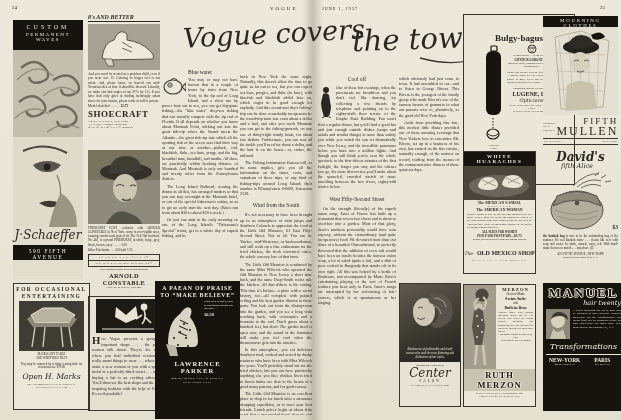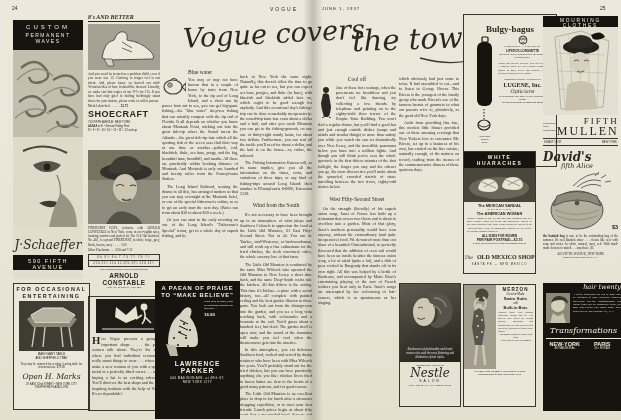--- a/index.html
+++ b/index.html
@@ -2,21 +2,21 @@
 <html><head>
 <meta charset="utf-8">
 <style>
   html,body{margin:0;padding:0;}
   #canvas{position:relative;width:621px;height:420px;overflow:hidden;
     background:linear-gradient(180deg,#ece8db 0%,#e9e5d6 60%,#e4e0d0 100%);
     font-family:"Liberation Serif","DejaVu Serif",serif;color:#2b2823;}
   .abs{position:absolute;}
   .jt{text-align:justify;text-justify:inter-word;}
   .ctr{text-align:center;}
-  .sans{font-family:Liberation Sans, sans-serif;}
+  .sans{font-family:Liberation Serif, serif;}
   .blackbox{background:#17140f;color:#f1ece0;}
   .bordered{border:1px solid #3a362e;}
   .tiny{font-size:3px;line-height:1.25;}
   .body4{font-size:4.1px;line-height:1.28;}
   .gutter{left:303px;top:0;width:20px;height:420px;
     background:linear-gradient(90deg,rgba(90,84,70,0) 0%,rgba(90,84,70,.28) 50%,rgba(90,84,70,0) 100%);}
   .script{font-style:italic;font-family:"DejaVu Serif",serif;}
   .dropcapH::first-letter{float:left;font-size:2.6em;line-height:.9;font-weight:bold;margin:0 1px 0 0;}
   .darkphoto{background:linear-gradient(160deg,#5e5a50,#3a372f 60%,#24221c);}
   .rule{border-top:1px solid #3a362e;}
@@ -59,21 +59,21 @@
   <div class="abs" style="left:13px;top:137px;width:70px;height:142px;background:#e2ddcd;">
     <svg width="70" height="90" viewBox="0 0 70 90">
       <rect width="70" height="90" fill="#dfdaca"></rect>
       <path d="M10,14 q22,-10 44,2" fill="none" stroke="#4a463c" stroke-width="2"></path>
       <path d="M20,28 q14,-8 28,0 q-6,8 -16,7 q-8,-1 -12,-7z" fill="#57534a"></path>
       <circle cx="34" cy="30" r="3.4" fill="#23211c"></circle>
       <path d="M44,38 q6,14 2,26" fill="none" stroke="#8a8474" stroke-width="1.4"></path>
       <path d="M26,66 q12,-5 22,1 q-10,7 -22,-1z" fill="#3c3931"></path>
       <path d="M48,56 q16,10 16,34 l-28,0 q4,-20 12,-34z" fill="#9a9484"></path>
     </svg>
-    <div class="ctr script" style="font-size:12px;margin-top:11px;">J·Schaeffer</div>
+    <div class="ctr script" style="font-size:12px;margin-top:1px;">J·Schaeffer</div>
     <div class="blackbox ctr sans" style="margin-top:3px;height:12px;font-size:5.5px;letter-spacing:1.5px;padding-top:3px;">590 FIFTH AVENUE</div>
   </div>
 
   <div class="abs bordered" style="left:13px;top:283px;width:71px;height:121px;padding:2px;background:#ebe7d9;">
     <div class="ctr sans" style="font-size:5.4px;letter-spacing:1.5px;font-weight:bold;">FOR OCCASIONAL</div>
     <div class="ctr sans" style="font-size:5.4px;letter-spacing:1.5px;font-weight:bold;margin-top:1px;">ENTERTAINING</div>
     <svg width="65" height="50" viewBox="0 0 65 50" style="margin:2px auto 0;">
       <rect width="65" height="50" fill="#3f3c33"></rect>
       <polygon points="12,14 24,7 44,7 56,14 50,22 16,22" fill="#b9b4a2" stroke="#efeadb" stroke-width="1"></polygon>
       <polygon points="16,22 50,22 54,16 58,18 52,26 14,26 8,18 12,15" fill="#8d8878"></polygon>
@@ -213,26 +213,26 @@
     <div class="darkphoto" style="height:78px;position:relative;">
       <svg width="60" height="46" viewBox="0 0 60 46">
         <ellipse cx="24" cy="28" rx="11" ry="14" fill="#cfc8b4"></ellipse>
         <path d="M30,10 q18,-4 22,12 q3,14 -8,20 q-10,5 -14,-2 q8,-2 8,-10 q0,-9 -8,-11 q-4,-6 0,-9z" fill="#57534a"></path>
         <path d="M34,14 q10,0 12,9 M33,22 q7,1 8,8" stroke="#8b8574" stroke-width="1.4" fill="none"></path>
         <path d="M18,24 q3,-2 5,0 M17,34 q4,3 8,0" stroke="#55514a" stroke-width="1" fill="none"></path>
       </svg>
       <div style="position:absolute;left:3px;right:3px;bottom:2px;color:#efeadb;font-style:italic;font-size:3px;line-height:1.3;text-align:center;">Rendezvous of fashionable and lovely women who seek the most flattering and distinctive of hair styles.</div>
     </div>
     <div class="ctr" style="font-size:2.7px;font-style:italic;margin-top:2px;">Georges and Frank of the</div>
-    <div class="ctr script" style="font-size:12px;line-height:1;">Nestle</div>
+    <div class="ctr script" style="font-size:12px;line-height:1;">Center</div>
     <div class="ctr sans" style="font-size:3.4px;letter-spacing:2px;">SALON</div>
     <div class="ctr sans" style="font-size:2.5px;margin-top:1px;">10 E. 49th St., N. Y. C. • PLaza 3-8041</div>
   </div>
 
-  <div class="abs bordered" style="left:463px;top:14px;width:74px;height:133px;padding:9px;background:#ebe7d8;">
+  <div class="abs bordered" style="left:463px;top:14px;width:74px;height:133px;padding:18px;background:#ebe7d8;">
     <div class="ctr" style="font-size:9px;font-weight:bold;">Bulgy-bagus</div>
     <div style="display:flex;margin-top:1px;">
       <div style="width:23px;">
         <svg width="23" height="100" viewBox="0 0 23 100">
           <rect x="9" y="2" width="6" height="5" rx="1" fill="none" stroke="#17140f" stroke-width="1.2"></rect>
           <rect x="4" y="7" width="15" height="64" rx="6" fill="#17140f"></rect>
           <path d="M11,74 l0,10" stroke="#17140f" stroke-width="1" stroke-dasharray="1.5,1.5"></path>
           <ellipse cx="11" cy="90" rx="6" ry="5" fill="none" stroke="#17140f" stroke-width="1.2"></ellipse>
           <path d="M6,90 q5,4 10,0" stroke="#17140f" stroke-width="0.9" fill="none"></path>
         </svg>
@@ -301,20 +301,21 @@
         <div class="ctr sans" style="font-size:4.6px;font-weight:bold;letter-spacing:1px;">MERZON</div>
         <div class="ctr" style="font-size:3.2px;font-style:italic;">Custom-Made</div>
         <div class="ctr sans" style="font-size:4.4px;font-weight:bold;">Swim Suits</div>
         <div class="ctr" style="font-size:3px;font-style:italic;">with</div>
         <div class="ctr sans" style="font-size:4px;font-weight:bold;">Built-in Bras</div>
         <div class="jt" style="font-size:2.5px;line-height:1.25;margin-top:1px;">Unusual figure lines through individual design and fit. The built-in bras afford the bosom support, moulding and minimizing; the large bust benefits especially, moulded of impeccable fabrics.</div>
         <div class="ctr" style="font-size:2.4px;font-style:italic;">Also made in Ready-to-Wear Swim Suits</div>
         <div class="ctr" style="font-size:2.4px;font-style:italic;">Ask to See the New Era Toppers</div>
       </div>
     </div>
+    <div class="ctr sans outline-txt" style="font-size:8.5px;font-weight:bold;letter-spacing:1px;background:#c9c4b2;padding:1px 0;">RUTH MERZON</div>
     <div class="ctr sans" style="font-size:2.5px;margin-top:1px;">48 WEST 57th STREET • WIckersham 2-3855</div>
     <div class="ctr sans" style="font-size:2.5px;">CORSETIERE ★ ESTABLISHED 1901</div>
   </div>
 
   <div class="abs blackbox ctr sans" style="left:543px;top:16px;width:75px;font-size:4.8px;letter-spacing:1.8px;padding:2px 0;">MOURNING CLOTHES</div>
   <div class="abs" style="left:543px;top:27px;width:75px;">
     <svg width="75" height="88" viewBox="0 0 75 88">
       <rect width="75" height="88" fill="#e4e0d1"></rect>
       <path d="M12,10 L38,4 L66,14 L60,80 L18,82 Z" fill="none" stroke="#a8a292" stroke-width="0.8"></path>
       <g stroke="#b3ad9c" stroke-width="0.5">
@@ -346,41 +347,42 @@
         <div style="font-size:12px;letter-spacing:2px;line-height:0.95;">MULLEN</div>
       </div>
     </div>
     <div class="sans rule" style="display:flex;justify-content:space-between;font-size:2.8px;padding:1px 1px 1px;border-bottom:1px solid #3a362e;margin-top:1px;">
       <span>6 EAST 53 ST.</span>
       <span>NEW YORK</span>
     </div>
   </div>
 
   <div class="abs" style="left:543px;top:150px;width:75px;">
-    <div class="script" style="font-size:12px;font-weight:bold;">David's</div>
+    <div class="script" style="font-size:12px;font-weight:bold;text-align:center;">David's</div>
     <div class="script" style="font-size:6.5px;margin:-2px 0 0 18px;">fifth Alice</div>
     <div style="position:relative;">
       <svg width="75" height="62" viewBox="0 0 75 62">
         <g stroke="#6a665c" stroke-width="1" fill="none">
           <path d="M30,16 q14,-14 26,-12 M34,17 q12,-10 24,-6 M38,18 q10,-6 20,-2"></path>
           <path d="M52,6 l4,-4 M58,8 l5,-3 M62,12 l6,-1"></path>
         </g>
         <ellipse cx="34" cy="40" rx="26" ry="19" fill="#b3ae9d" stroke="#55514a" stroke-width="1"></ellipse>
         <path d="M10,36 q24,-12 48,0 l-4,-10 q-20,-9 -40,0z" fill="#8d8878" stroke="#55514a" stroke-width="1"></path>
         <path d="M14,46 q20,8 40,0 M12,40 q22,9 44,0" stroke="#8d8878" stroke-width="0.8" fill="none"></path>
         <circle cx="34" cy="33" r="2.4" fill="#55514a"></circle>
       </svg>
       <div class="sans" style="position:absolute;right:0;bottom:2px;font-size:5.5px;font-weight:bold;">$3</div>
     </div>
     <div class="jt" style="font-size:3.1px;line-height:1.3;margin-top:2px;"><b>the bankok bag</b><span> is sure to be the outstanding bag of the summer. It's real Bankok straw . . . cleans like new with soap and water. In white, natural, navy, red. With hand-made flowers to match . . . anywhere, $3.</span></div>
     <div class="ctr" style="font-size:3.3px;font-style:italic;margin-top:2px;">425 FIFTH AVENUE, NEW YORK</div>
     <div class="ctr" style="font-size:2.5px;font-style:italic;">Orders sent to all parts of the U. S.</div>
   </div>
 
   <div class="abs blackbox" style="left:543px;top:283px;width:75px;height:124px;padding:2px 3px;">
+    <div class="ctr sans outline-txt" style="font-size:13px;font-weight:bold;letter-spacing:2px;">MANUEL</div>
     <div class="script" style="font-size:6.5px;text-align:right;margin-top:-2px;">hair twenty</div>
     <div style="display:flex;margin-top:2px;">
       <svg width="24" height="30" viewBox="0 0 24 30">
         <rect width="24" height="30" fill="#8d8878"></rect>
         <circle cx="12" cy="12" r="7" fill="#d6d0bd"></circle>
         <path d="M5,10 q2,-8 9,-7 q8,1 8,8 q-3,-4 -8,-4 q-6,0 -9,3z" fill="#3a372f"></path>
         <path d="M7,20 q5,6 10,0 l3,10 l-16,0z" fill="#c9c3ae"></path>
       </svg>
       <div class="jt" style="flex:1;margin-left:3px;font-size:2.6px;line-height:1.3;color:#e8e3d3;">A perfect foundation that can be made only by craftsmen of long experience. Manuel's marvellous lace-top Transformations win instant favor; they are unshakably secure, the most undetectable hair goods made. Mail orders invited. 485 Madison Ave., N. Y.</div>
     </div>

